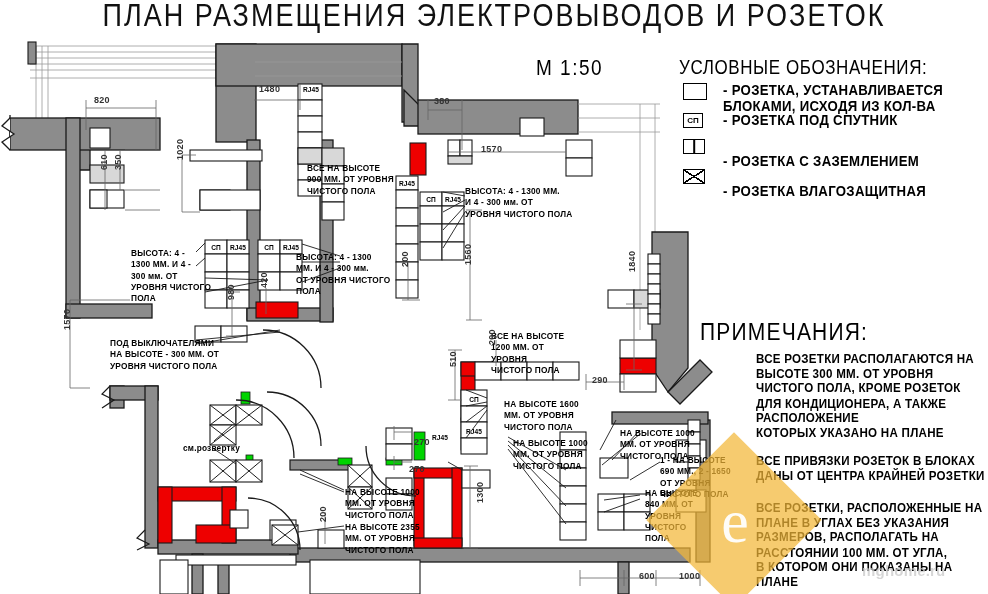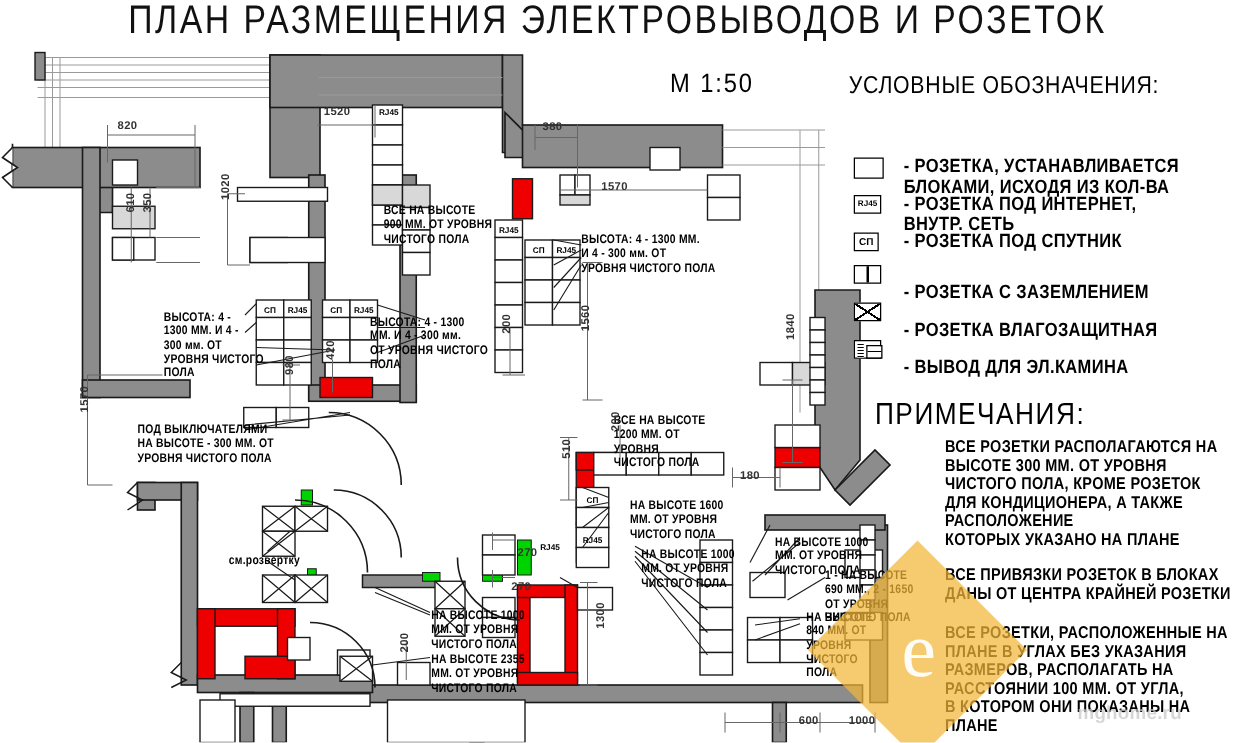--- a/index.html
+++ b/index.html
@@ -21,21 +21,21 @@
   .scale-label {
     position:absolute; left:536px; top:56px; font-size:19px; letter-spacing:1.5px;
     transform:scaleY(1.12); transform-origin:left top;
   }
 
   
   .legend-title {
     position:absolute; left:679px; top:57px; font-size:17px; letter-spacing:0.6px;
     transform:scaleY(1.15); transform-origin:left top; white-space:nowrap;
   }
-  .legend-list { position:absolute; left:683px; top:82px; width:300px;margin-top:43px; }
+  .legend-list { position:absolute; left:683px; top:82px; width:300px; }
   .legend-row { position:relative; margin-bottom:1px; min-height:25px; }
   .legend-sym {
     position:absolute; left:0; top:1px; width:24px; height:17px;
     border:1.6px solid #000; background:#fff;
   }
   .legend-txt {
     margin-left:40px; font-size:13.2px; line-height:14.4px; letter-spacing:0.3px;
     transform:scaleY(1.16); transform-origin:left top; white-space:pre-line;
     font-weight:600;
   }
@@ -514,71 +514,62 @@
       <div class="ann" style="left: 345px; top: 487px;">НА ВЫСОТЕ 1000
 ММ. ОТ УРОВНЯ
 ЧИСТОГО ПОЛА</div>
       <div class="ann" style="left: 345px; top: 522px;">НА ВЫСОТЕ 2355
 ММ. ОТ УРОВНЯ
 ЧИСТОГО ПОЛА</div>
       <div class="ann" style="left: 183px; top: 443px;">см.розвертку</div>
     </div>
   <div id="plan-dimensions">
       <div class="dim" style="left: 94px; top: 95px;">820</div>
-      <div class="dim" style="left: 259px; top: 84px;">1520</div>
+      <div class="dim" style="left: 259px; top: 84px;">1480</div>
       <div class="dim" style="left: 434px; top: 96px;">380</div>
       <div class="dim" style="left: 481px; top: 144px;">1570</div>
       <div class="dim v" style="left: 99px; top: 170px;">610</div>
       <div class="dim v" style="left: 113px; top: 170px;">350</div>
       <div class="dim v" style="left: 175px; top: 160px;">1020</div>
       <div class="dim v" style="left: 463px; top: 265px;">1560</div>
       <div class="dim v" style="left: 627px; top: 272px;">1840</div>
       <div class="dim v" style="left: 62px; top: 330px;">1570</div>
       <div class="dim v" style="left: 226px; top: 300px;">980</div>
       <div class="dim v" style="left: 259px; top: 288px;">420</div>
       <div class="dim v" style="left: 400px; top: 267px;">200</div>
       <div class="dim v" style="left: 448px; top: 367px;">510</div>
       <div class="dim v" style="left: 487px; top: 345px;">200</div>
-      <div class="dim" style="left: 592px; top: 375px;">180</div>
+      <div class="dim" style="left: 592px; top: 375px;">290</div>
       <div class="dim" style="left: 414px; top: 437px;">270</div>
       <div class="dim" style="left: 409px; top: 464px;">270</div>
       <div class="dim v" style="left: 475px; top: 503px;">1300</div>
       <div class="dim v" style="left: 318px; top: 522px;">200</div>
       <div class="dim" style="left: 591px; top: 571px; margin-top: 44px;">750</div>
       <div class="dim" style="left: 639px; top: 571px;">600</div>
       <div class="dim" style="left: 679px; top: 571px;">1000</div>
     </div>
 
   <div class="legend-title">УСЛОВНЫЕ ОБОЗНАЧЕНИЯ:</div>
   <div class="legend-list" id="legend-list">
       <div class="legend-row">
         <div class="legend-sym "></div>
         <div class="legend-txt">- РОЗЕТКА, УСТАНАВЛИВАЕТСЯ
 БЛОКАМИ, ИСХОДЯ ИЗ КОЛ-ВА</div>
-      </div>
-      <div class="legend-row">
-        <div class="legend-sym sym-rj45">RJ45</div>
-        <div class="legend-txt">- РОЗЕТКА ПОД ИНТЕРНЕТ,
-ВНУТР. СЕТЬ</div>
       </div>
       <div class="legend-row">
         <div class="legend-sym sym-sp">СП</div>
         <div class="legend-txt">- РОЗЕТКА ПОД СПУТНИК</div>
       </div>
       <div class="legend-row">
         <div class="legend-sym sym-split"></div>
         <div class="legend-txt">- РОЗЕТКА С ЗАЗЕМЛЕНИЕМ</div>
       </div>
       <div class="legend-row">
         <div class="legend-sym sym-x"></div>
         <div class="legend-txt">- РОЗЕТКА ВЛАГОЗАЩИТНАЯ</div>
-      </div>
-      <div class="legend-row">
-        <div class="legend-sym sym-fire"></div>
-        <div class="legend-txt">- ВЫВОД ДЛЯ ЭЛ.КАМИНА</div>
       </div>
     </div>
 
   <div class="notes-title">ПРИМЕЧАНИЯ:</div>
   <div class="note-block" id="note1">ВСЕ РОЗЕТКИ РАСПОЛАГАЮТСЯ НА
 ВЫСОТЕ 300 ММ. ОТ УРОВНЯ
 ЧИСТОГО ПОЛА, КРОМЕ РОЗЕТОК
 ДЛЯ КОНДИЦИОНЕРА, А ТАКЖЕ
 РАСПОЛОЖЕНИЕ
 КОТОРЫХ УКАЗАНО НА ПЛАНЕ</div>

